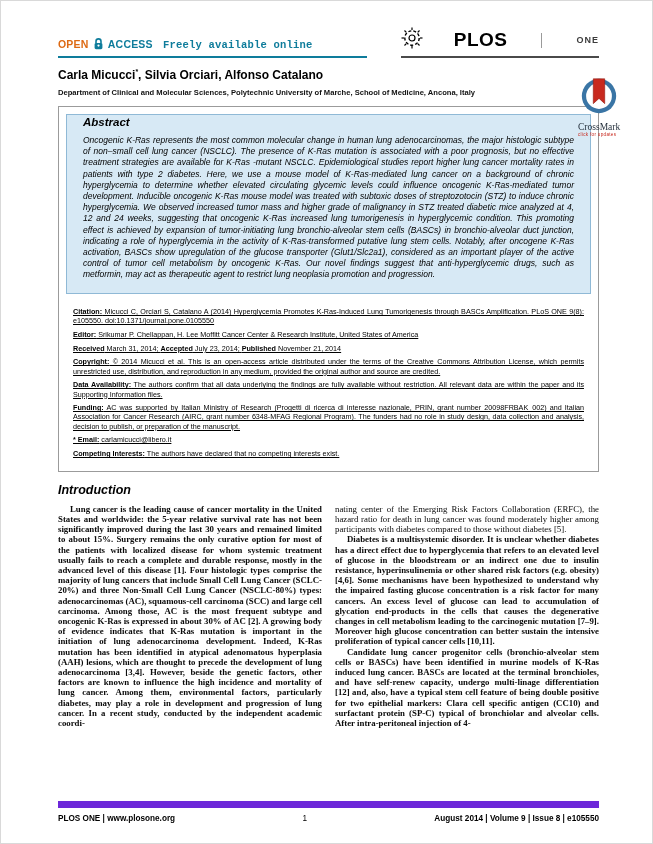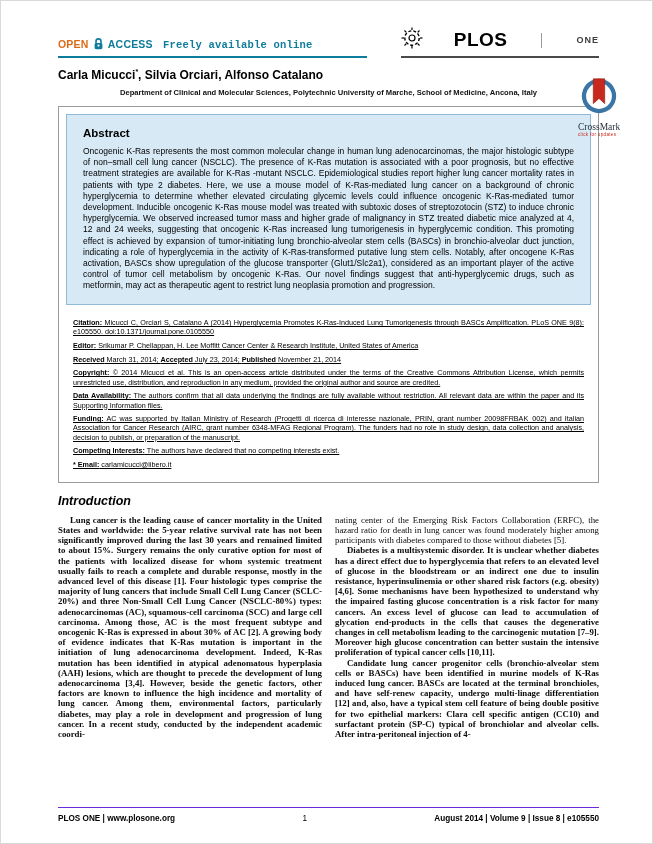--- a/index.html
+++ b/index.html
@@ -21,50 +21,50 @@
   .mast-right { flex:0 0 auto; border-bottom:2px solid #4a4a4a; padding-bottom:3px;
                 display:flex; align-items:center;gap:28px; }
   .plos-word { font-size:19px; font-weight:800; letter-spacing:.5px; margin-left:3px; }
   .plos-div { width:1px; height:15px; background:#9a9a9a; margin:0 6px; }
   .plos-one { font-size:9px; font-weight:bold; letter-spacing:1px; color:#3c3c3c; }
 
   
   .title { margin-top:13px; width:485px; font-size:23px; line-height:1.13; font-weight:bold; letter-spacing:-0.2px; }
   .authors { margin-top:10px; font-size:12px; font-weight:bold; }
   .authors sup { font-size:7px; }
-  .affiliation { margin-top:6px; font-size:7.6px; font-weight:600; color:#111;text-align:center; }
+  .affiliation { margin-top:6px; font-size:7.6px; font-weight:600; color:#111; }
 
   
   .crossmark { position:absolute; top:74px; right:16px; width:58px; cursor:pointer; }
   .crossmark .cm-name { font-family:"Liberation Serif", serif; font-size:9.5px; color:#26323e; margin-top:1px; }
   .crossmark .cm-tag { font-size:4.6px; color:#c8291e; letter-spacing:.3px; }
 
   
   .front-box { margin-top:9px; border:1px solid #9b9b9b; }
-  .abstract-box { margin:7px; background:#d7e9f5; border:1px solid #8fb9d6; padding:12px 16px 12px; }
+  .abstract-box { margin:7px; background:#d7e9f5; border:1px solid #8fb9d6; padding:1px 16px 12px;font-style:italic; }
   .abstract-box h2 { margin:0 0 7px 0; font-size:11.5px; }
   .abstract-box p { margin:0; font-size:8.5px; line-height:11.2px; text-align:justify; color:#000; }
 
   .meta { padding:2px 14px 8px;text-decoration:underline; }
   .meta p { margin:4.5px 0; font-size:7.2px; line-height:9.2px; text-align:justify; color:#000; }
   .meta b { font-weight:bold; }
 
   
   .body-sec { margin-top:11px; }
   .body-sec h2 { margin:0 0 7px 0; font-size:12.5px;font-style:italic; }
   .columns { display:flex; gap:13px; font-family:"Liberation Serif", serif;
              font-size:8.8px; line-height:10.2px; text-align:justify; color:#0a0a0a;
              height:262px; overflow:hidden; }
   .col { flex:1 1 0; }
   .col p { margin:0; }
   .col p.indent { text-indent:12px;font-weight:bold; }
 
   
   .footer { position:absolute; left:57px; right:53px; bottom:20px;
-            border-top:1px solid #6d28d9; padding-top:6px;
+            border-top:7px solid #6d28d9; padding-top:6px;
             display:flex; align-items:baseline; font-size:8.2px; font-weight:bold; }
   .footer .f-left { flex:0 0 auto; }
   .footer .f-center { flex:1 1 auto; text-align:center; font-weight:normal; }
   .footer .f-right { flex:0 0 auto; }
 </style>
 </head>
 <body>
 
 <div class="page">
   <div class="content">
@@ -125,22 +125,22 @@
         <h2>Abstract</h2>
         <p>Oncogenic K-Ras represents the most common molecular change in human lung adenocarcinomas, the major histologic subtype of non–small cell lung cancer (NSCLC). The presence of K-Ras mutation is associated with a poor prognosis, but no effective treatment strategies are available for K-Ras -mutant NSCLC. Epidemiological studies report higher lung cancer mortality rates in patients with type 2 diabetes. Here, we use a mouse model of K-Ras-mediated lung cancer on a background of chronic hyperglycemia to determine whether elevated circulating glycemic levels could influence oncogenic K-Ras-mediated tumor development. Inducible oncogenic K-Ras mouse model was treated with subtoxic doses of streptozotocin (STZ) to induce chronic hyperglycemia. We observed increased tumor mass and higher grade of malignancy in STZ treated diabetic mice analyzed at 4, 12 and 24 weeks, suggesting that oncogenic K-Ras increased lung tumorigenesis in hyperglycemic condition. This promoting effect is achieved by expansion of tumor-initiating lung bronchio-alveolar stem cells (BASCs) in bronchio-alveolar duct junction, indicating a role of hyperglycemia in the activity of K-Ras-transformed putative lung stem cells. Notably, after oncogene K-Ras activation, BASCs show upregulation of the glucose transporter (Glut1/Slc2a1), considered as an important player of the active control of tumor cell metabolism by oncogenic K-Ras. Our novel findings suggest that anti-hyperglycemic drugs, such as metformin, may act as therapeutic agent to restrict lung neoplasia promotion and progression.</p>
       </div>
       <div class="meta">
         <p><b>Citation:</b><span> Micucci C, Orciari S, Catalano A (2014) Hyperglycemia Promotes K-Ras-Induced Lung Tumorigenesis through BASCs Amplification. PLoS ONE 9(8): e105550. doi:10.1371/journal.pone.0105550</span></p>
         <p><b>Editor:</b><span> Srikumar P. Chellappan, H. Lee Moffitt Cancer Center &amp; Research Institute, United States of America</span></p>
         <p><b>Received</b><span> March 31, 2014; </span><b>Accepted</b><span> July 23, 2014; </span><b>Published</b><span> November 21, 2014</span></p>
         <p><b>Copyright:</b><span> © 2014 Micucci et al. This is an open-access article distributed under the terms of the Creative Commons Attribution License, which permits unrestricted use, distribution, and reproduction in any medium, provided the original author and source are credited.</span></p>
         <p><b>Data Availability:</b><span> The authors confirm that all data underlying the findings are fully available without restriction. All relevant data are within the paper and its Supporting Information files.</span></p>
         <p><b>Funding:</b><span> AC was supported by Italian Ministry of Research (Progetti di ricerca di interesse nazionale, PRIN, grant number 20098FRBAK_002) and Italian Association for Cancer Research (AIRC, grant number 6348-MFAG Regional Program). The funders had no role in study design, data collection and analysis, decision to publish, or preparation of the manuscript.</span></p>
+        <p><b>* Email:</b><span> carlamicucci@libero.it</span></p>
         <p><b>Competing Interests:</b><span> The authors have declared that no competing interests exist.</span></p>
-        <p><b>* Email:</b><span> carlamicucci@libero.it</span></p>
       </div>
     </div>
 
     <div class="body-sec">
       <h2>Introduction</h2>
       <div class="columns">
         <div class="col">
           <p class="indent">Lung cancer is the leading cause of cancer mortality in the United States and worldwide: the 5-year relative survival rate has not been significantly improved during the last 30 years and remained limited to about 15%. Surgery remains the only curative option for most of the patients with localized disease for whom systemic treatment usually fails to reach a complete and durable response, mostly in the advanced level of this disease [1]. Four histologic types comprise the majority of lung cancers that include Small Cell Lung Cancer (SCLC-20%) and three Non-Small Cell Lung Cancer (NSCLC-80%) types: adenocarcinomas (AC), squamous-cell carcinoma (SCC) and large cell carcinoma. Among those, AC is the most frequent subtype and oncogenic K-Ras is expressed in about 30% of AC [2]. A growing body of evidence indicates that K-Ras mutation is important in the initiation of lung adenocarcinoma development. Indeed, K-Ras mutation has been identified in atypical adenomatous hyperplasia (AAH) lesions, which are thought to precede the development of lung adenocarcinoma [3,4]. However, beside the genetic factors, other factors are known to influence the high incidence and mortality of lung cancer. Among them, environmental factors, particularly diabetes, may play a role in development and progression of lung cancer. In a recent study, conducted by the independent academic coordi-</p>
         </div>
         <div class="col">

